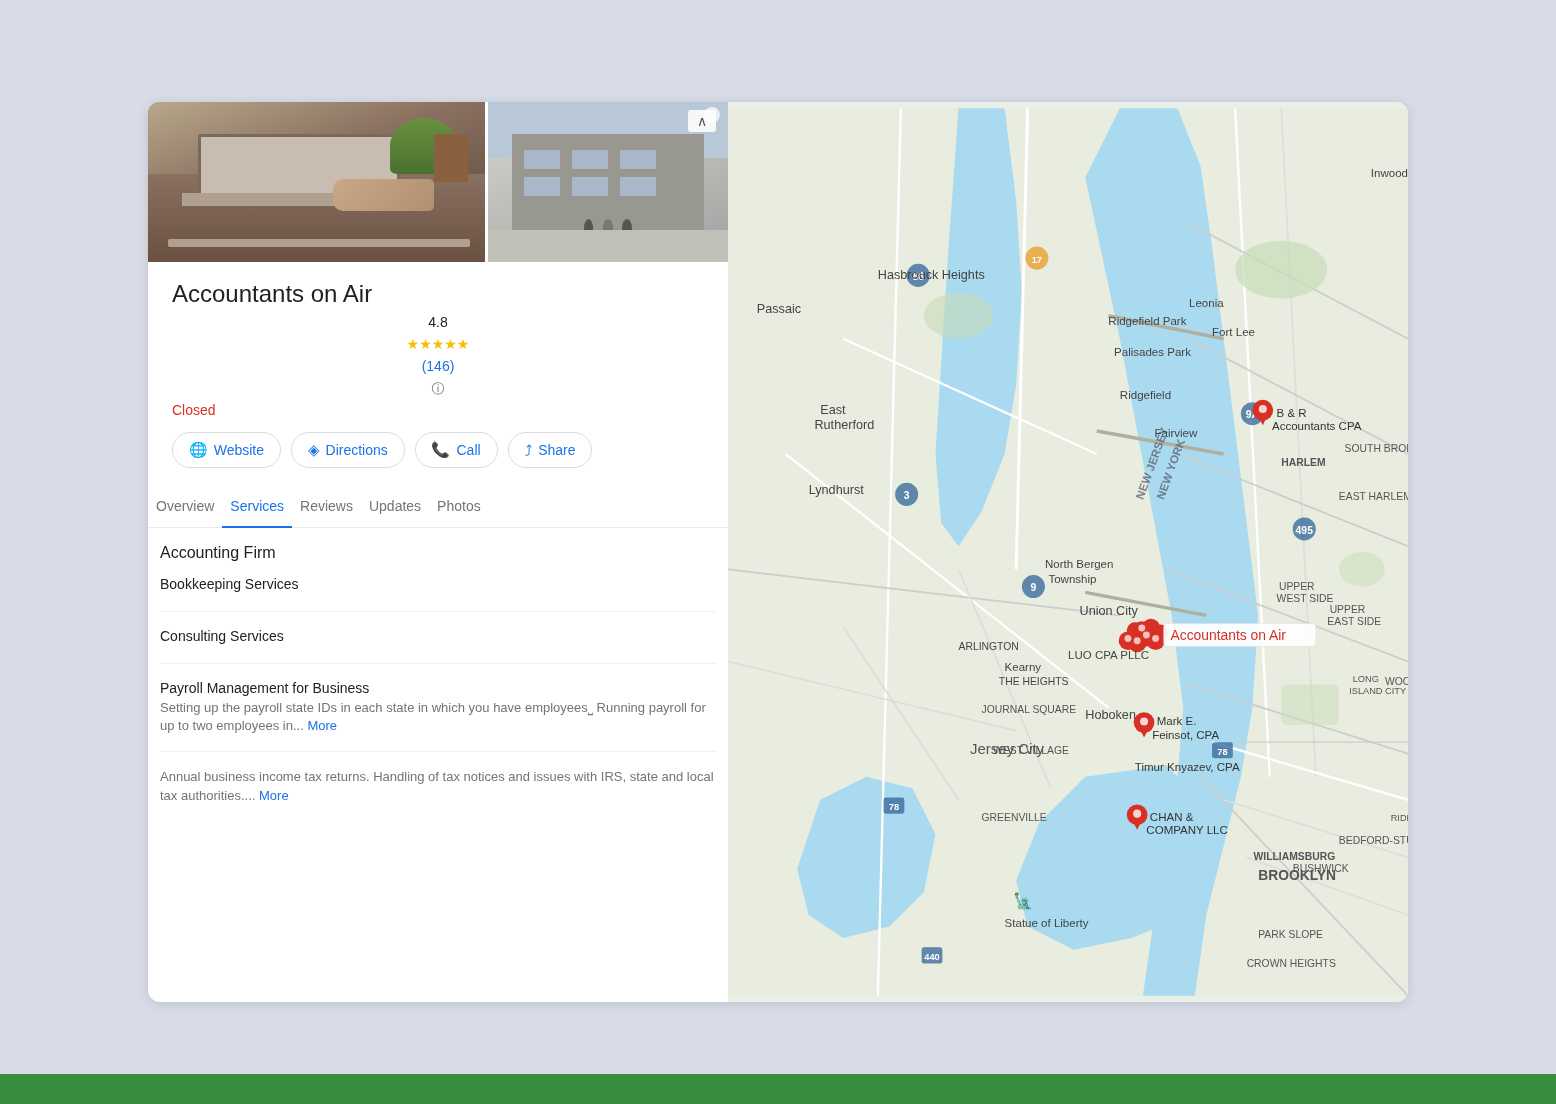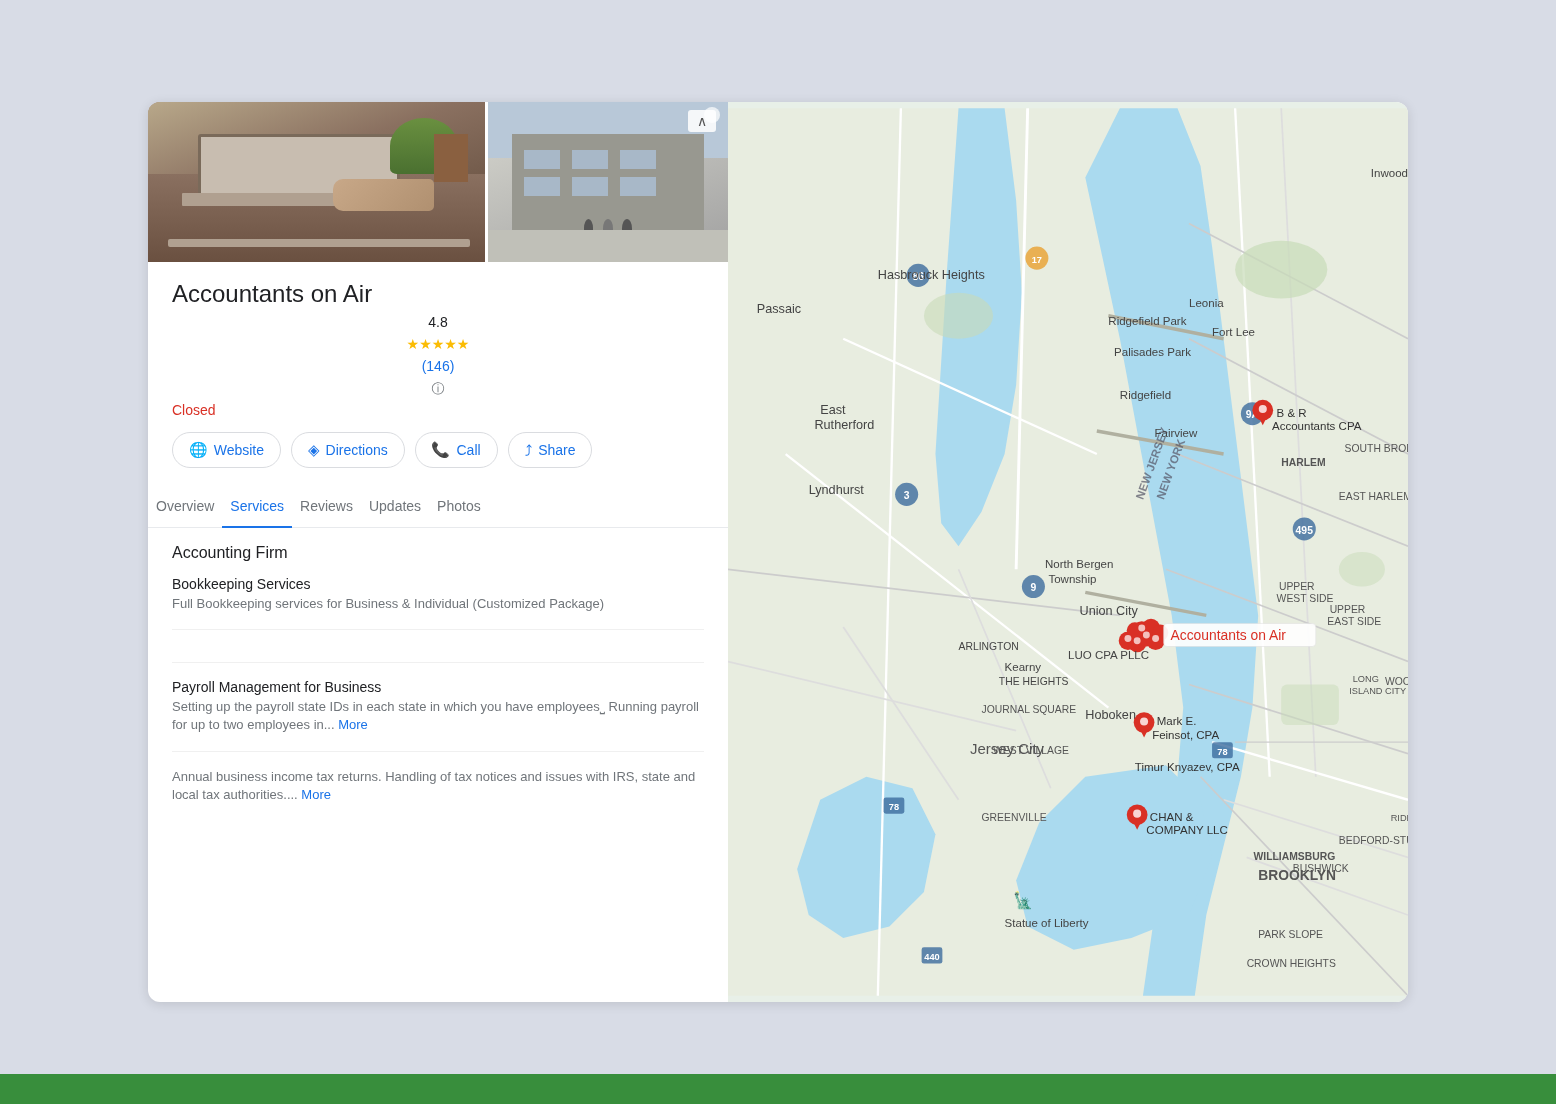--- a/index.html
+++ b/index.html
@@ -178,21 +178,21 @@
       color: #70757a;
       cursor: pointer;
       border-bottom: 2px solid transparent;
       margin-bottom: -1px;
     }
     .tab.active {
       color: #1a73e8;
       border-bottom: 2px solid #1a73e8;
     }
     .services-content {
-      padding: 0 24px;
+      padding: 0 12px;
     }
     .section-heading {
       font-size: 16px;
       font-weight: 500;
       color: #202124;
       margin-bottom: 14px;
     }
     .service-item {
       margin-bottom: 16px;
       padding-bottom: 16px;
@@ -331,24 +331,24 @@
       <div class="tab">Reviews</div>
       <div class="tab">Updates</div>
       <div class="tab">Photos</div>
     </div>
 
     <div class="services-content">
       <div class="section-heading">Accounting Firm</div>
 
       <div class="service-item">
         <div class="service-title">Bookkeeping Services</div>
-        <div class="service-desc">Full Bookkeeping services for Business &amp; Individual (Customized Package)</div>
       </div>
 
       <div class="service-item">
+        <div class="service-title">Consulting Services</div>
       </div>
 
       <div class="service-item">
         <div class="service-title">Payroll Management for Business</div>
         <div class="service-desc">Setting up the payroll state IDs in each state in which you have employees⎵ Running payroll for up to two employees in... <a class="more-link">More</a></div>
       </div>
 
       <div class="service-item">
         <div class="service-desc">Annual business income tax returns. Handling of tax notices and issues with IRS, state and local tax authorities.... <a class="more-link">More</a></div>
       </div>

